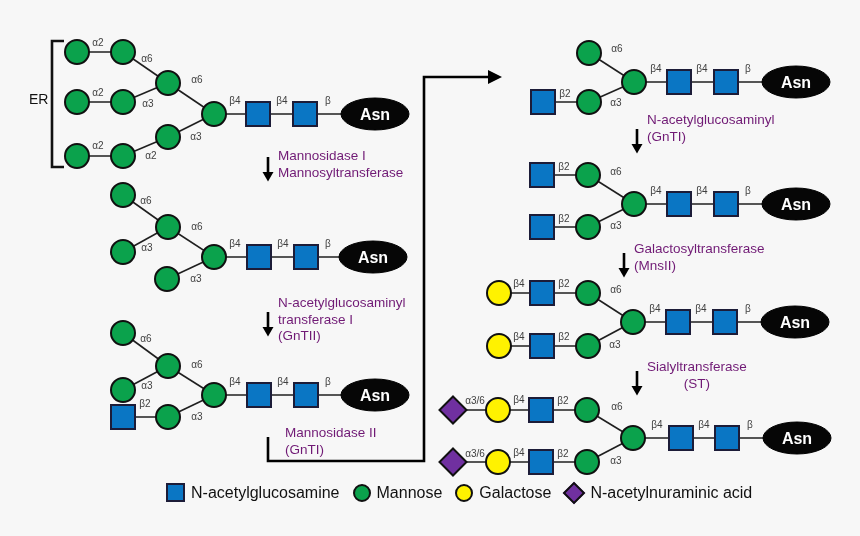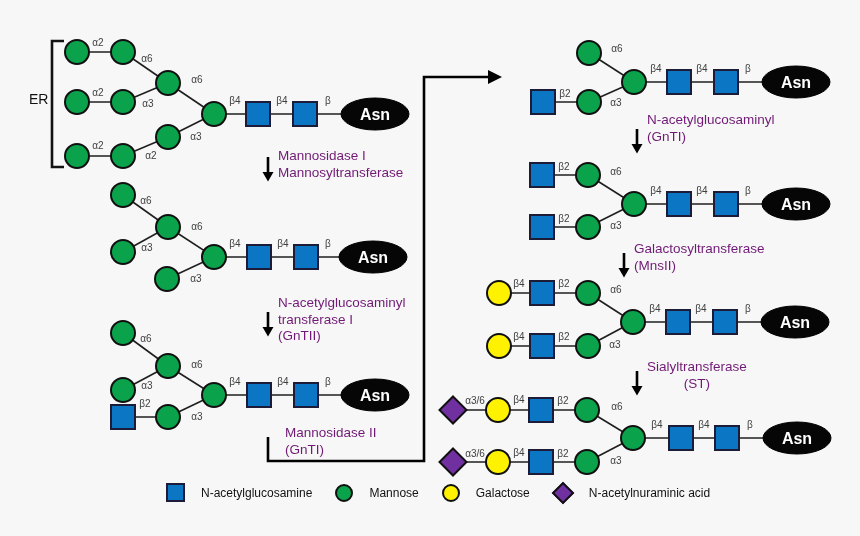--- a/index.html
+++ b/index.html
@@ -2,21 +2,21 @@
 <html><head>
 <meta charset="utf-8">
 <style>
   html,body{margin:0;padding:0;}
   body{background:#f7f7f7;font-family:"Liberation Sans",sans-serif;}
   .canvas{position:relative;width:860px;height:536px;background:#f7f7f7;overflow:hidden;}
   .canvas > svg{position:absolute;left:0;top:0;}
   .enzyme{position:absolute;display:flex;column-gap:4px;color:#701a75;font-size:13.5px;line-height:16.5px;}
   .enzyme .darr{flex:0 0 auto;}
   .enzyme .lines div{white-space:nowrap;}
-  .legend{position:absolute;left:166px;top:483px;display:flex;align-items:center;column-gap:16px;font-size:12px;color:#111;}
+  .legend{position:absolute;left:166px;top:483px;display:flex;align-items:center;column-gap:6px;font-size:16px;color:#111;}
   .lg-label{margin-right:7px;white-space:nowrap;}
   .lg-square{width:15px;height:15px;background:#0a76c4;border:2px solid #1c1c38;display:inline-block;}
   .lg-circle{width:14px;height:14px;border-radius:50%;border:2px solid #101010;display:inline-block;}
   .lg-man{background:#0ba24c;}
   .lg-gal{background:#fff200;}
   .lg-diamond{width:12px;height:12px;background:#7030a0;border:2px solid #101010;transform:rotate(45deg);display:inline-block;margin:0 2px;}
   text{font-family:"Liberation Sans",sans-serif;}
 </style>
 </head>
 <body>

